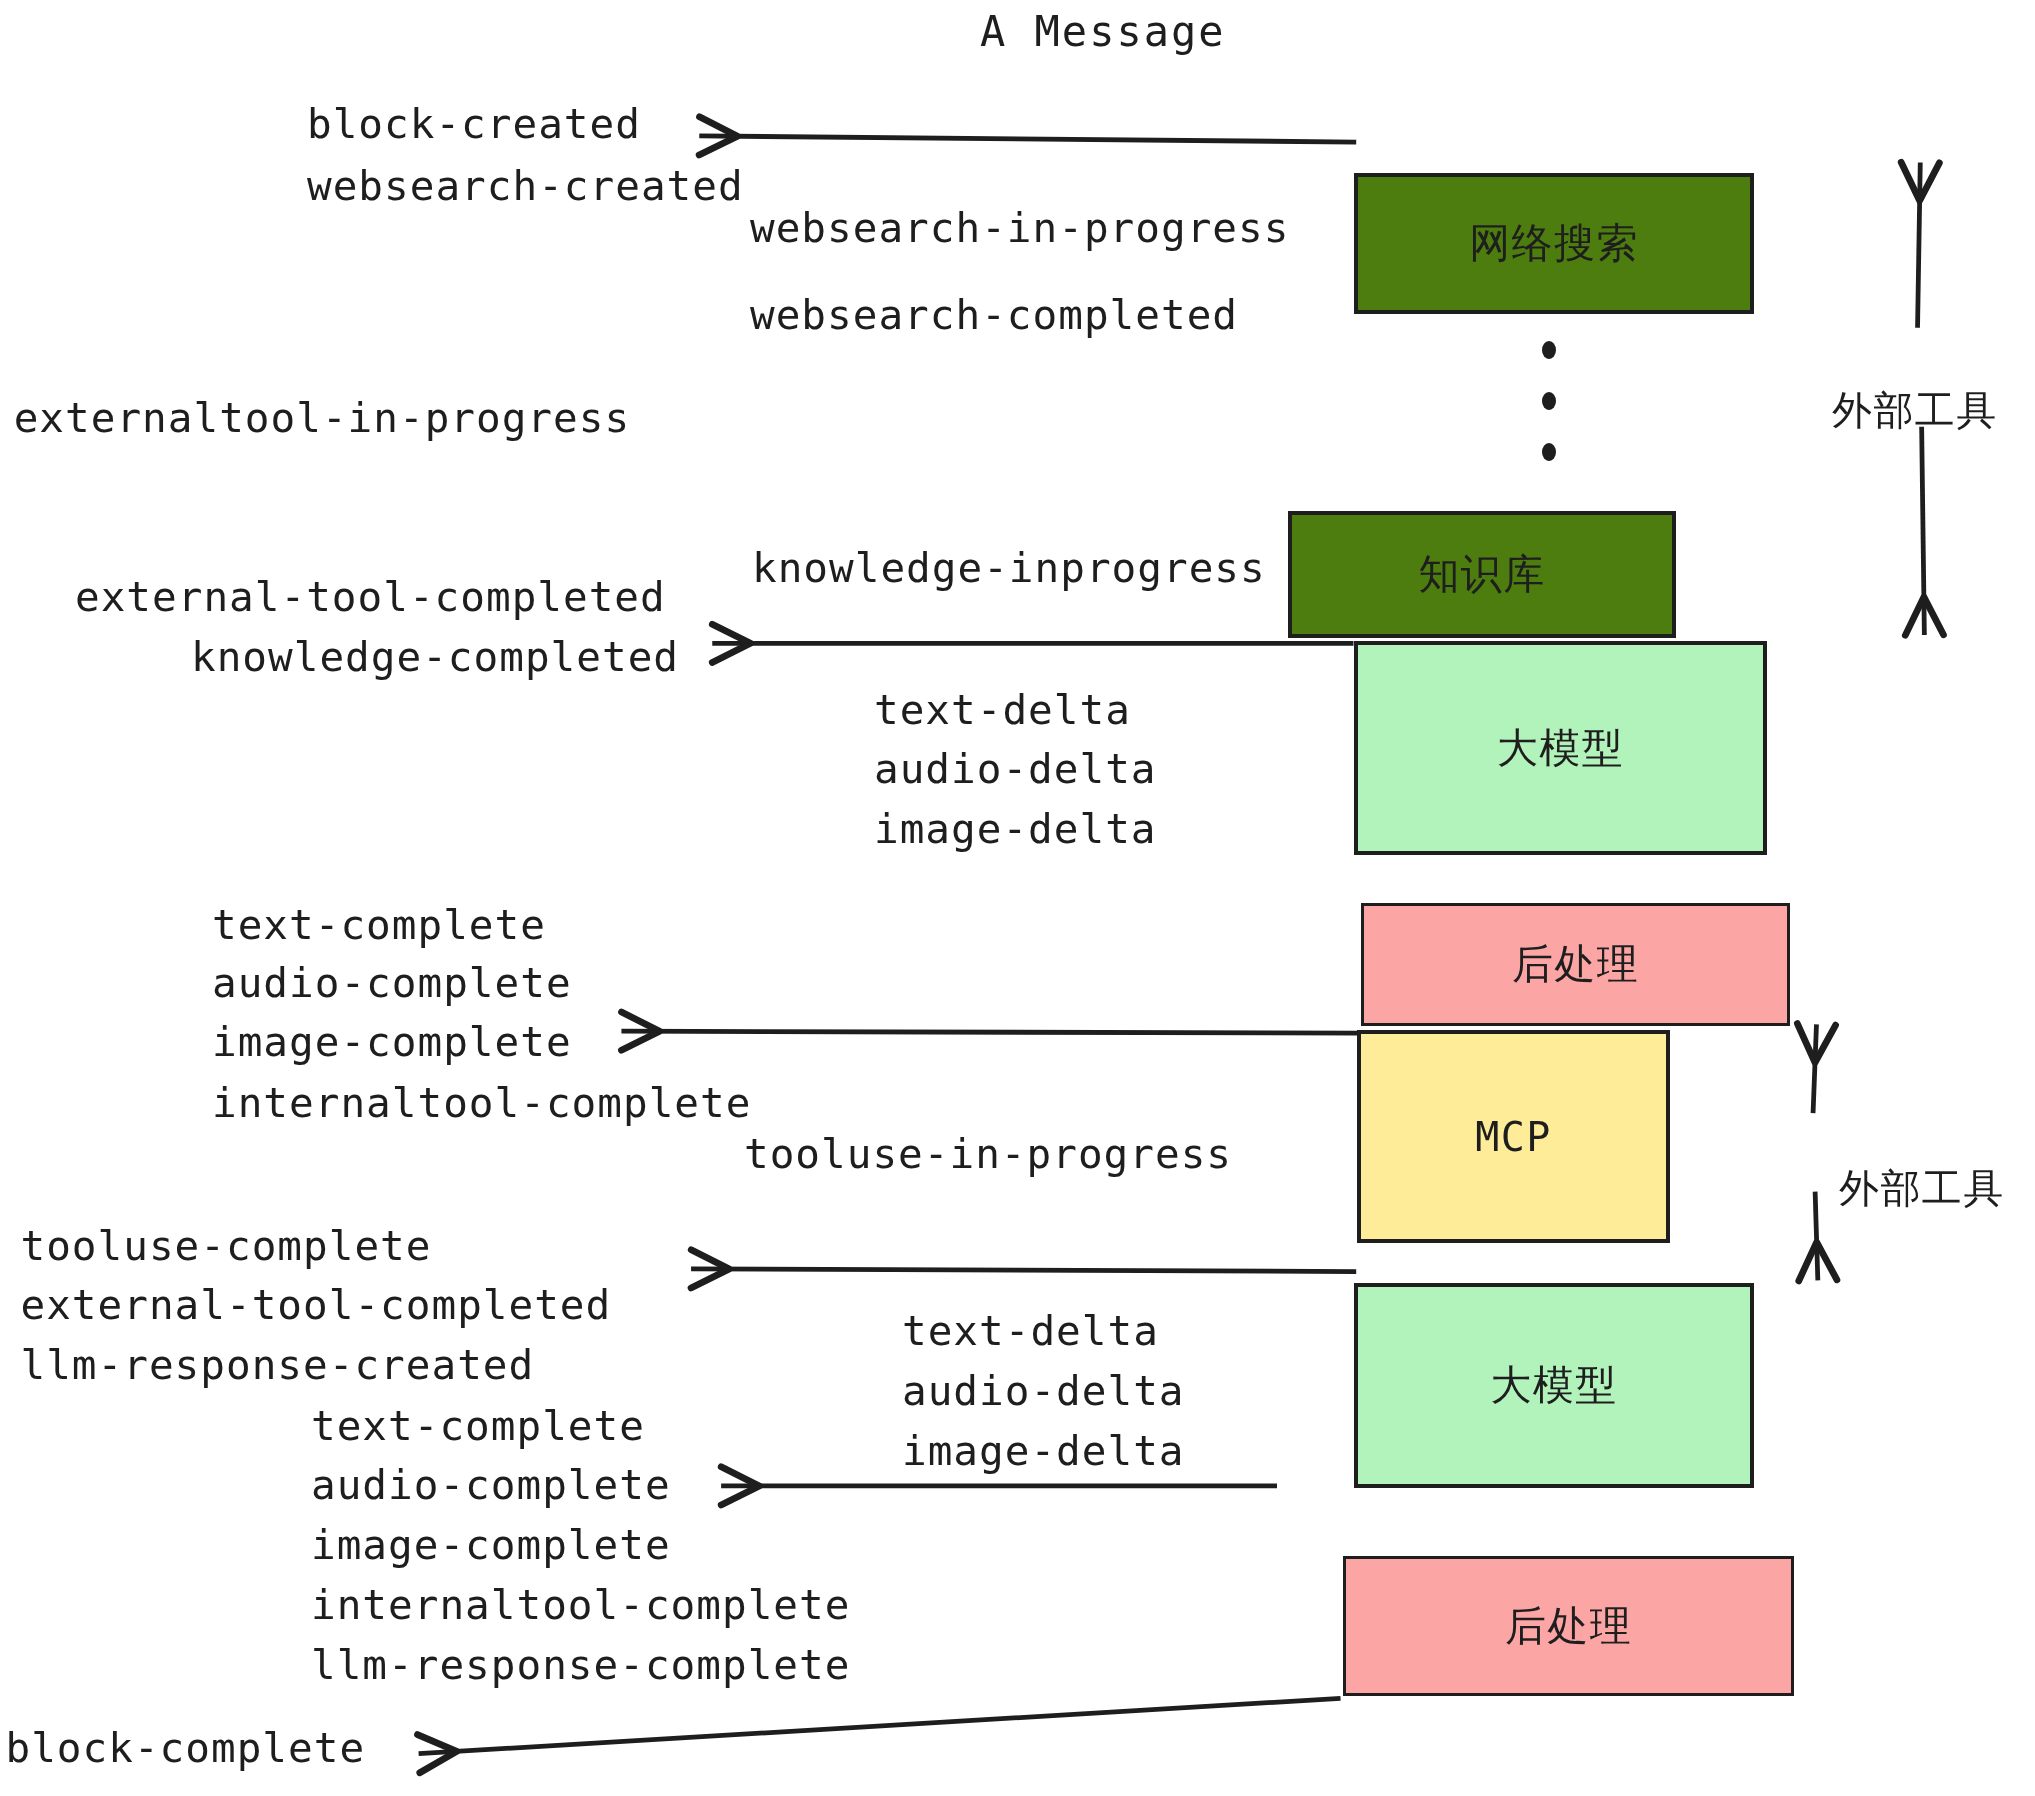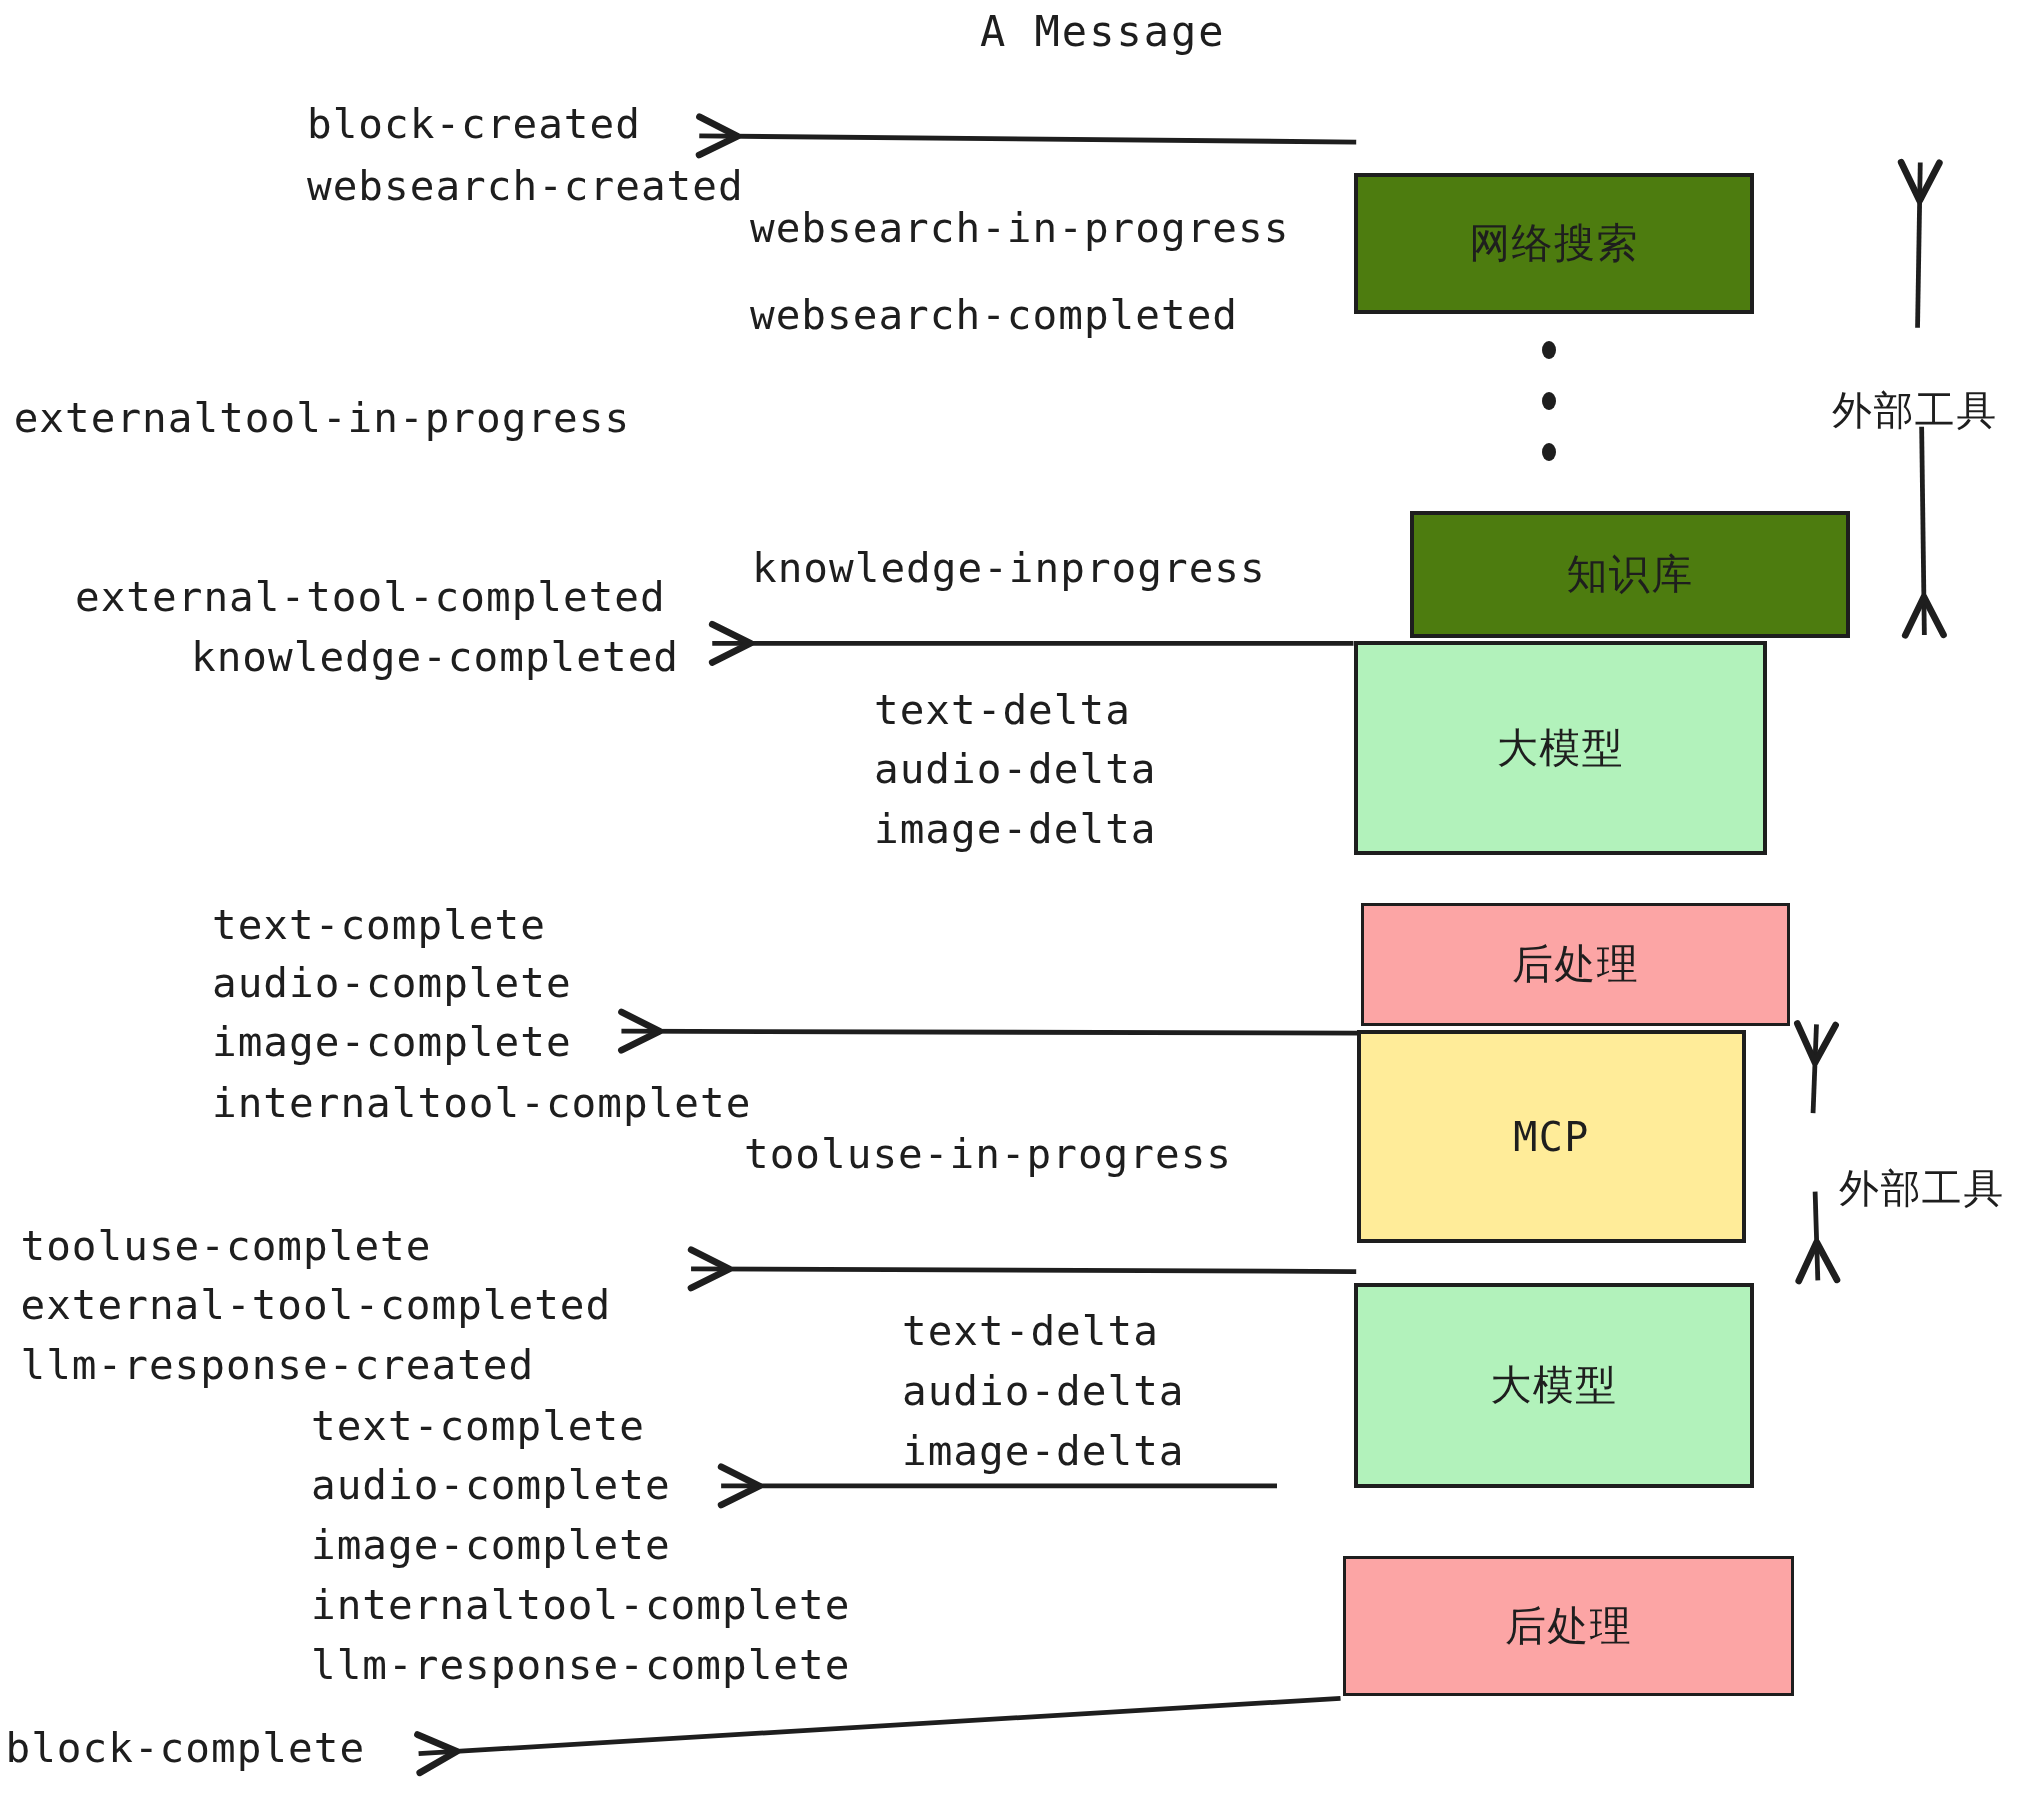--- a/index.html
+++ b/index.html
@@ -82,33 +82,33 @@
   <div class="box pink" style="left:1354px; top:173px; width:400px; height:141px;">
     <span>网络搜索</span>
   </div>
 
   <div class="dots" style="left:1542px; top:341px;">
     <span></span>
     <span></span>
     <span></span>
   </div>
 
-  <div class="box pink" style="left:1410px; top:511px; width:440px; height:127px;">
+  <div class="box pink" style="left:1288px; top:511px; width:388px; height:127px;">
     <span>知识库</span>
   </div>
 
   <div class="box green" style="left:1354px; top:641px; width:413px; height:214px;">
     <span>大模型</span>
   </div>
 
   <div class="box white" style="left:1361px; top:903px; width:429px; height:123px;">
     <span>后处理</span>
   </div>
 
-  <div class="box yellow mono" style="left:1357px; top:1030px; width:389px; height:213px;">
+  <div class="box yellow mono" style="left:1357px; top:1030px; width:313px; height:213px;">
     <span>MCP</span>
   </div>
 
   <div class="box green" style="left:1354px; top:1283px; width:400px; height:205px;">
     <span>大模型</span>
   </div>
 
   <div class="box white" style="left:1343px; top:1556px; width:451px; height:140px;">
     <span>后处理</span>
   </div>

